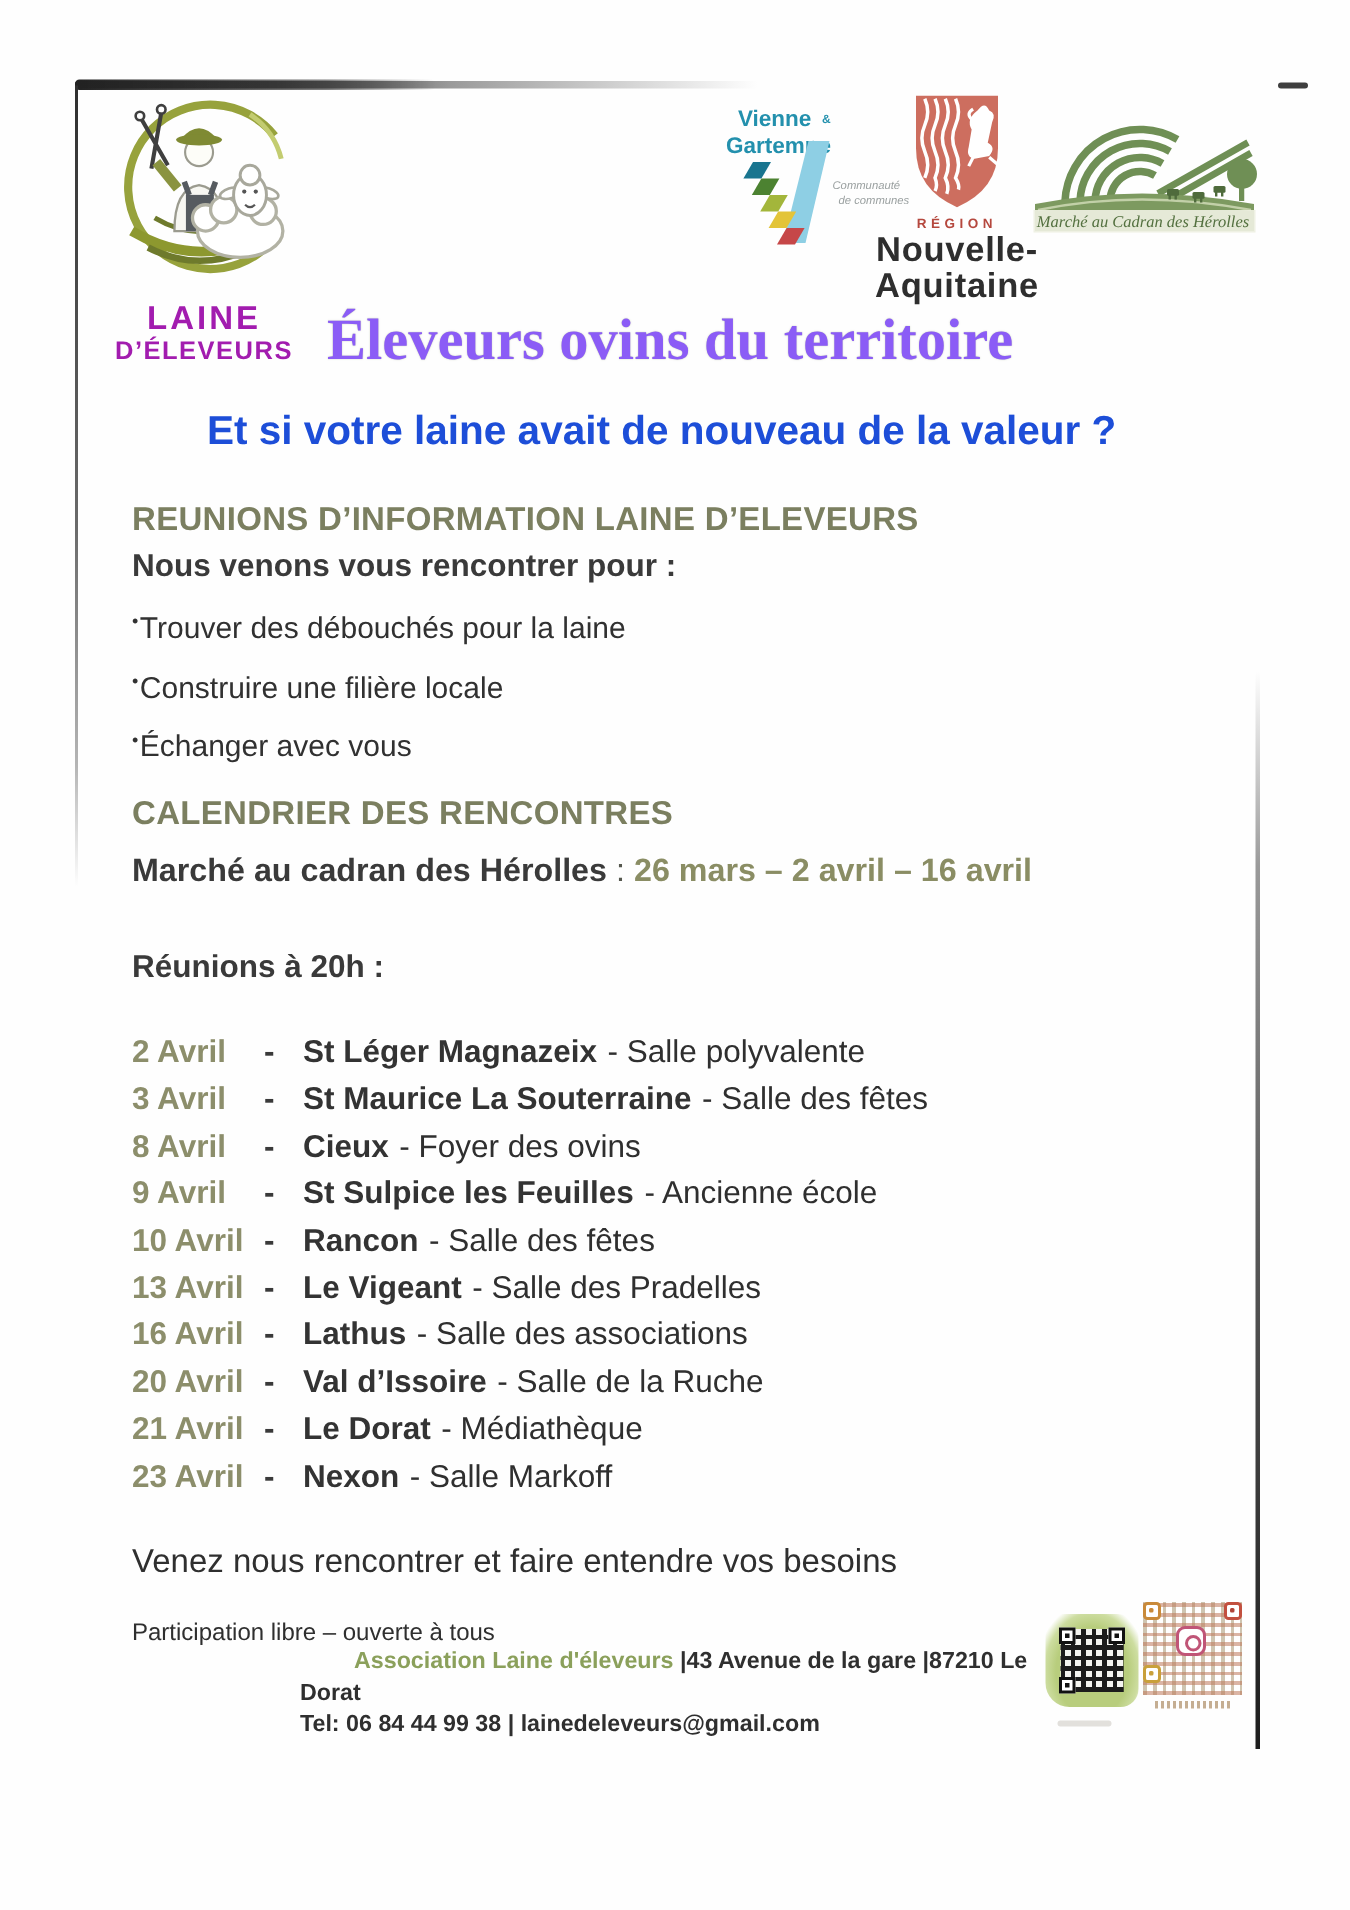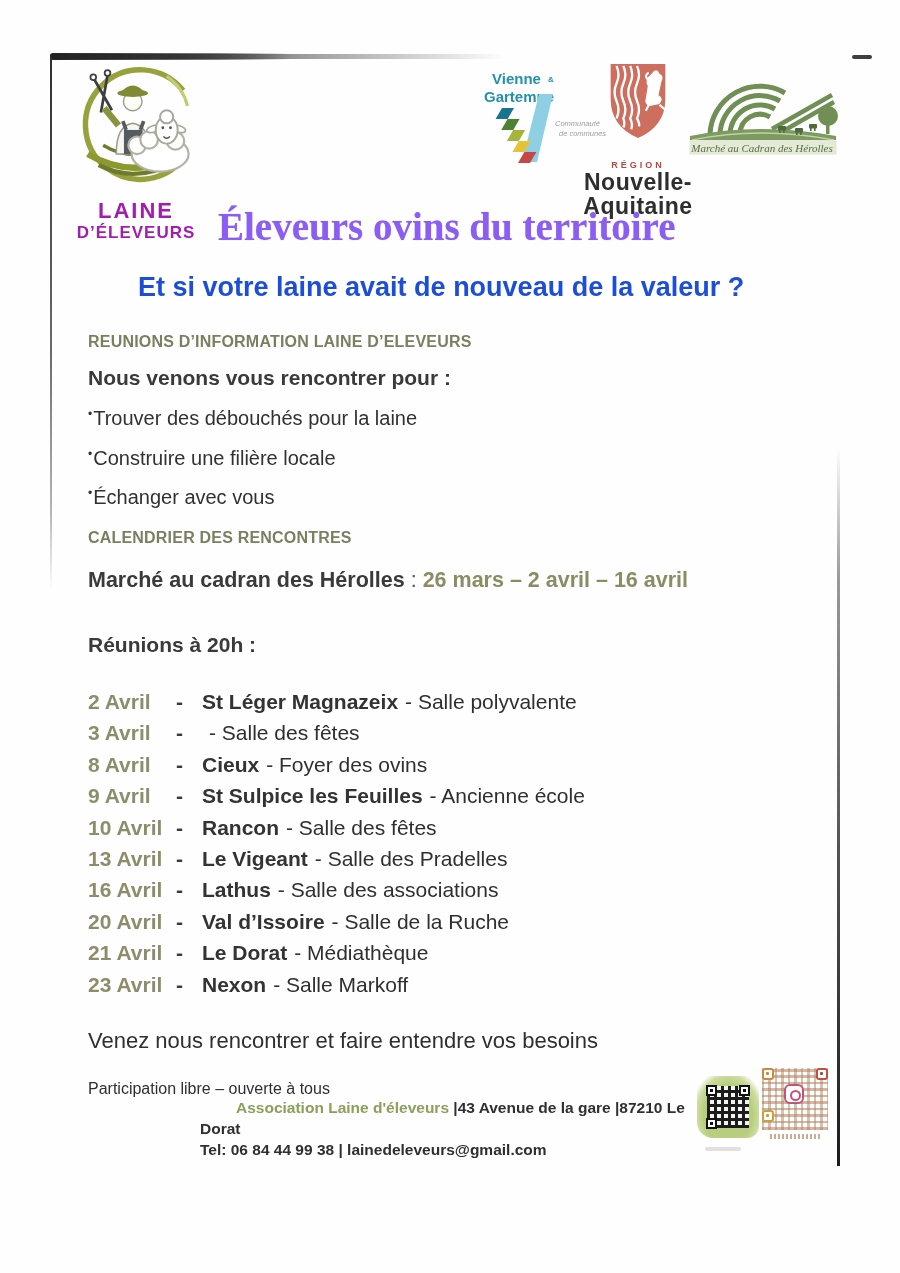--- a/index.html
+++ b/index.html
@@ -20,31 +20,31 @@
     background:linear-gradient(to bottom,rgba(190,190,190,0),#9a9a9a 18%,#555 55%,#1c1c1c 100%);}
   .scan-dash-b{position:absolute;left:705px;top:1147px;width:36px;height:4px;background:#e2e0dc;border-radius:2px;}
 
   
   .logo-laine{position:absolute;left:70px;top:62px;width:132px;text-align:center;}
   .laine-name{margin-top:6px;color:#a21caf;font-weight:bold;letter-spacing:2px;line-height:1.15;}
   .laine-name .l1{font-size:22px;}
   .laine-name .l2{font-size:17px;letter-spacing:1px;}
   .logo-vienne{position:absolute;left:462px;top:62px;width:145px;height:112px;}
   .logo-region{position:absolute;left:582px;top:60px;width:112px;text-align:center;}
-  .region-kicker{font-size:9px;letter-spacing:3px;color:#b5483e;font-weight:bold;margin-top:18px;}
+  .region-kicker{font-size:9px;letter-spacing:3px;color:#b5483e;font-weight:bold;margin-top:2px;}
   .region-name{font-size:23px;font-weight:700;color:#2e2e2e;line-height:1.05;letter-spacing:.5px;}
   .logo-marche{position:absolute;left:682px;top:74px;width:162px;height:98px;}
 
   
   .title{position:absolute;left:218px;top:204px;width:560px;
     font-family:"Liberation Serif",serif;font-weight:bold;font-size:39px;color:#8b5cf6;
     text-shadow:0 0 1px rgba(131,144,106,.55);}
   .subtitle{position:absolute;left:138px;top:272px;width:680px;
     font-size:27px;font-weight:bold;color:#1d4ed8;}
-  .h-olive{position:absolute;left:88px;font-size:16px;font-weight:bold;color:#7b7f60;letter-spacing:.2px;}
+  .h-olive{position:absolute;left:88px;font-size:22px;font-weight:bold;color:#7b7f60;letter-spacing:.2px;}
   .h-reunions{top:333px;}
   .h-calendrier{top:529px;}
   .b-dark{position:absolute;left:88px;font-size:21px;font-weight:bold;color:#3a3a3a;}
   .nous-venons{top:366px;}
   .reunions-20h{top:633px;}
   .bullet-line{position:absolute;left:88px;font-size:20px;color:#313131;}
   .bl0{top:407px;} .bl1{top:447px;} .bl2{top:486px;}
   .bullet-glyph{font-size:12px;vertical-align:7px;margin-right:1px;color:#313131;}
   .market-line{position:absolute;left:88px;top:568px;font-size:21.5px;font-weight:bold;}
   .market-label{color:#3a3a3a;}
@@ -225,20 +225,21 @@
   <div class="meetings">
     <div class="mrow">
         <span class="mdate">2 Avril</span>
         <span class="mdash">-</span>
         <span class="mplace">St Léger Magnazeix</span>
         <span class="mvenue">- Salle polyvalente</span>
       </div>
     <div class="mrow">
         <span class="mdate">3 Avril</span>
         <span class="mdash">-</span>
+        <span class="mplace">St Maurice La Souterraine</span>
         <span class="mvenue">- Salle des fêtes</span>
       </div>
     <div class="mrow">
         <span class="mdate">8 Avril</span>
         <span class="mdash">-</span>
         <span class="mplace">Cieux</span>
         <span class="mvenue">- Foyer des ovins</span>
       </div>
     <div class="mrow">
         <span class="mdate">9 Avril</span>

